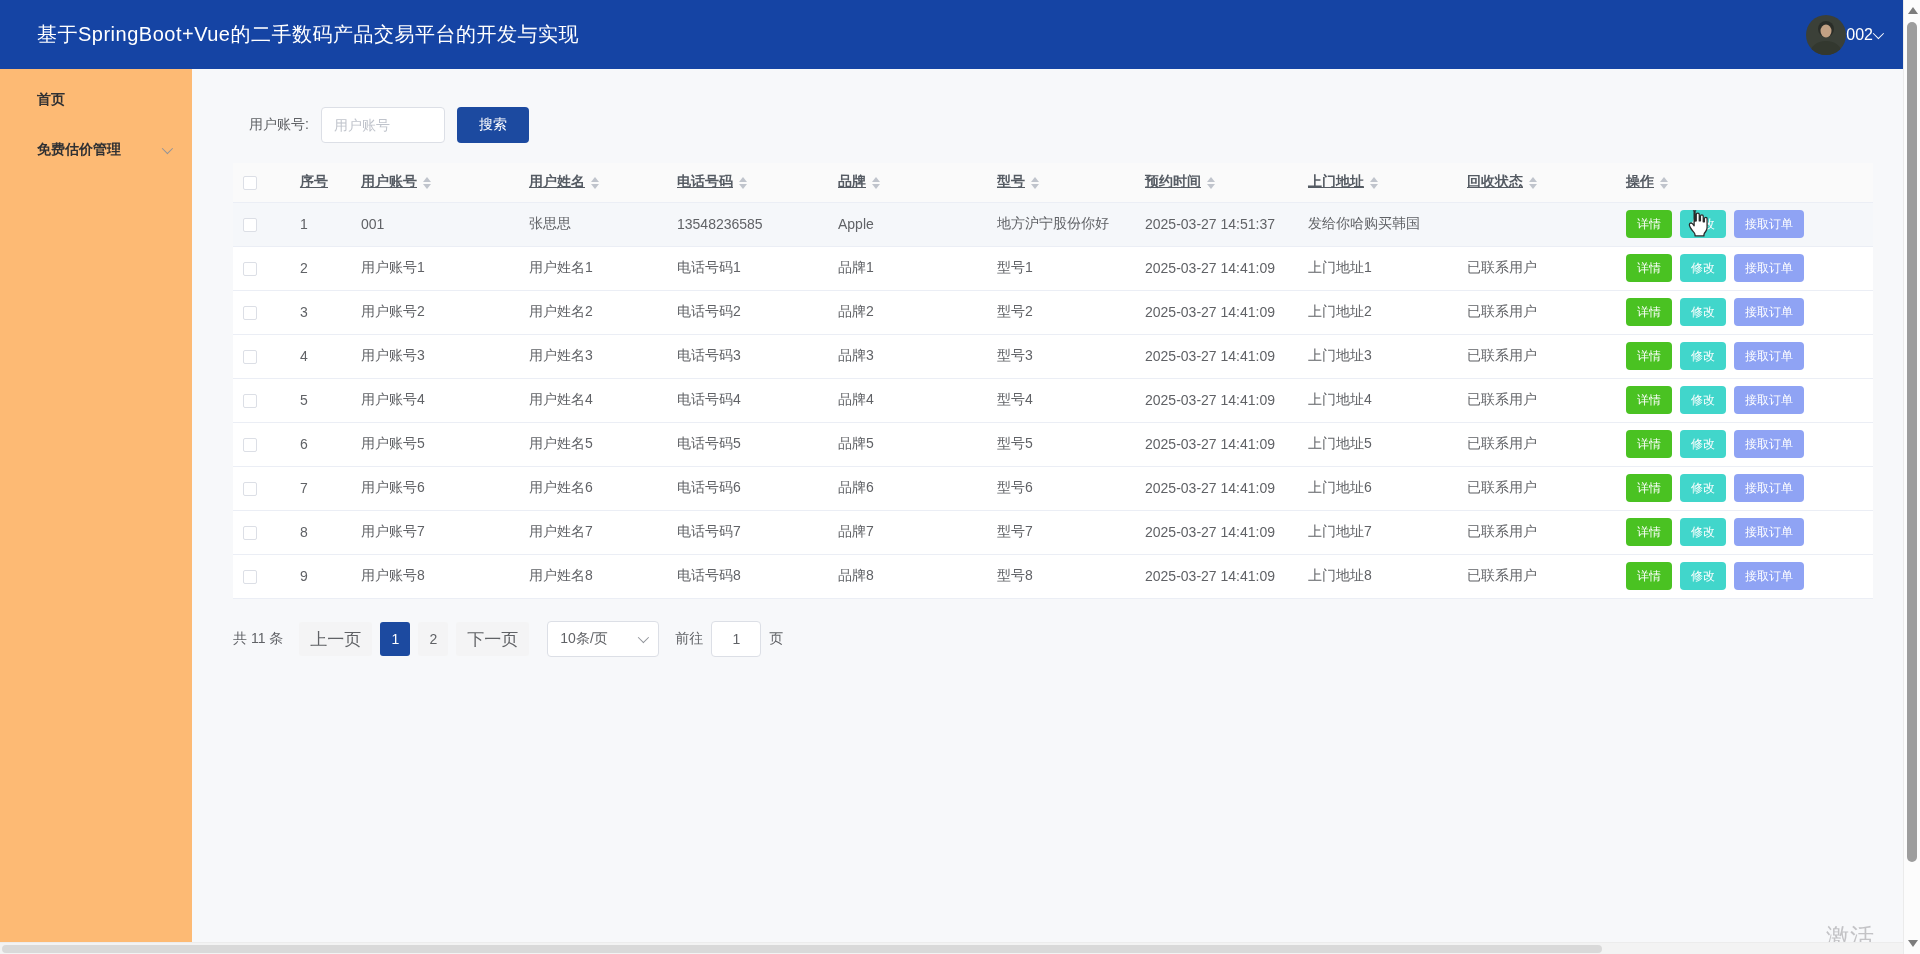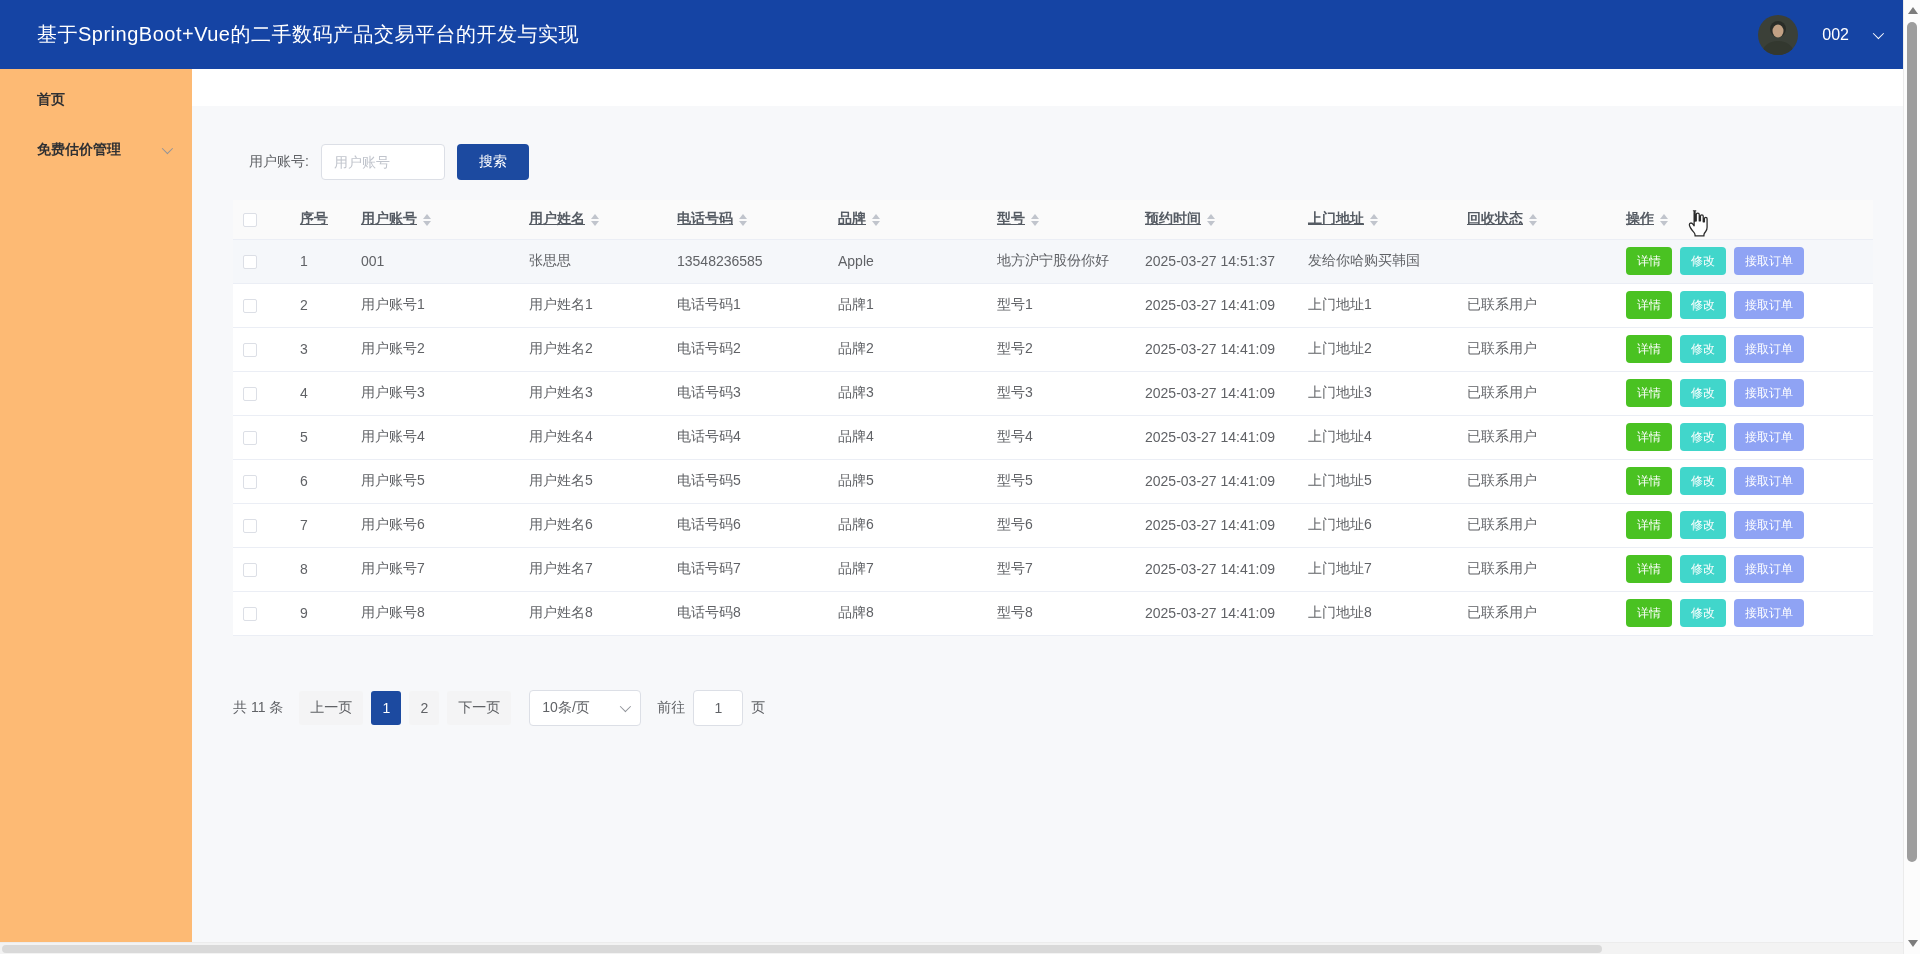--- a/index.html
+++ b/index.html
@@ -4,40 +4,40 @@
 <style>
   * { margin:0; padding:0; box-sizing:border-box; }
   html,body { width:1920px; height:954px; overflow:hidden; }
   body { position:relative; background:#fff; font-family:"Liberation Sans","DejaVu Sans",sans-serif; }
 
   
   .app-header { position:absolute; top:0; left:0; width:1903px; height:69px;
     background:var(--header-bg); display:flex; align-items:center; justify-content:space-between;
     padding:0 22px 0 37px; }
   .app-title { color:#fff; font-size:20px; font-weight:normal; letter-spacing:.5px; }
-  .header-user { display:flex; align-items:center; gap:24px; }
+  .header-user { display:flex; align-items:center; gap:0; }
   .avatar { width:40px; height:40px; border-radius:50%; overflow:hidden; flex:0 0 auto; }
   .username { color:#fff; font-size:16px; }
   .chev { display:inline-block; width:8px; height:8px; border-right:1.6px solid #909399; border-bottom:1.6px solid #909399; }
   .chev.down { transform:rotate(45deg) translateY(-2px); }
   .chev.up   { transform:rotate(-135deg) translateY(-2px); }
   .chev.white { border-color:#fff; }
 
   
   .sidebar { position:absolute; top:69px; left:0; width:192px; bottom:12px; background:#fdba74; }
   .menu { padding-top:6px; }
   .menu-root { height:50px; display:flex; align-items:center; justify-content:space-between;
     padding:0 22px 0 37px; font-size:14px; color:#303133; font-weight:600; cursor:pointer; }
   .menu-sub { padding:2px 0 6px 0; }
   .menu-sub-item { height:37px; display:flex; align-items:center; padding-left:75px;
     font-size:14px; color:#606266; cursor:pointer; }
   .menu-sub-item.active { color:var(--sidebar-active); }
 
   
-  .main { position:absolute; left:192px; top:69px; right:17px; bottom:12px; background:#f7f8fa;margin-top:37px; }
+  .main { position:absolute; left:192px; top:69px; right:17px; bottom:12px; background:#f7f8fa; }
 
   .search-row { position:absolute; top:38px; left:57px; display:flex; align-items:center; }
   .search-label { font-size:14px; color:#606266; margin-right:12px; }
   .search-input { width:124px; height:36px; border:1px solid #dcdfe6; border-radius:4px;
     padding:0 12px; font-size:14px; color:#606266; background:#fff; outline:none; }
   .search-input::placeholder { color:#c0c4cc; }
   .search-btn { margin-left:12px; width:72px; height:36px; background:var(--primary); color:#fff;
     border:none; border-radius:4px; font-size:14px; cursor:pointer; }
 
   
@@ -50,24 +50,24 @@
   tr.hovered td { background:#f5f7fa; }
   .checkbox { display:inline-block; width:14px; height:14px; border:1px solid #dcdfe6;
     border-radius:2px; background:#fff; vertical-align:middle; cursor:pointer; }
   .sort-caret { display:inline-flex; flex-direction:column; margin-left:6px; vertical-align:middle; gap:2px; cursor:pointer; }
   .caret-up { width:0; height:0; border-left:4px solid transparent; border-right:4px solid transparent; border-bottom:5px solid #c0c4cc; }
   .caret-down { width:0; height:0; border-left:4px solid transparent; border-right:4px solid transparent; border-top:5px solid #c0c4cc; }
   .action-btn { display:inline-block; height:28px; padding:0 11px; border:none; border-radius:4px;
     color:#fff; font-size:12px; margin-right:8px; cursor:pointer; }
 
   
-  .pagination { position:absolute; top:584px; left:41px; display:flex; align-items:center; font-size:14px; color:#606266; }
+  .pagination { position:absolute; top:552px; left:41px; display:flex; align-items:center; font-size:14px; color:#606266; }
   .pg-total { margin-right:12px; }
   .pg-btn { height:34px; padding:0 11px; background:#f4f4f5; color:#606266; border:none;
-    border-radius:3px; font-size:14px; margin:0 4px; cursor:pointer; }
+    border-radius:3px; font-size:17px; margin:0 4px; cursor:pointer; }
   .pg-num { min-width:30px; height:34px; background:#f4f4f5; color:#606266; border:none;
     border-radius:3px; font-size:14px; margin:0 4px; cursor:pointer; }
   .pg-num.active { background:var(--primary); color:#fff; }
   .pg-select { width:112px; height:36px; margin-left:14px; border:1px solid #dcdfe6; border-radius:4px;
     background:#fff; display:flex; align-items:center; justify-content:space-between; padding:0 12px;
     color:#606266; cursor:pointer; }
   .pg-goto-label { margin-left:16px; }
   .pg-goto-input { width:50px; height:36px; margin:0 8px; border:1px solid #dcdfe6; border-radius:4px;
     text-align:center; font-size:14px; color:#606266; outline:none; background:#fff; }
 

